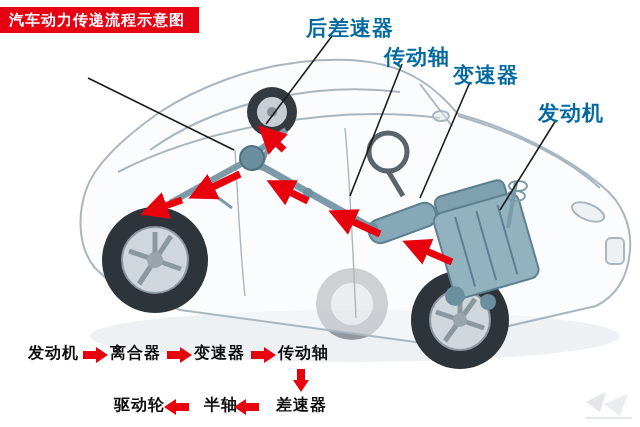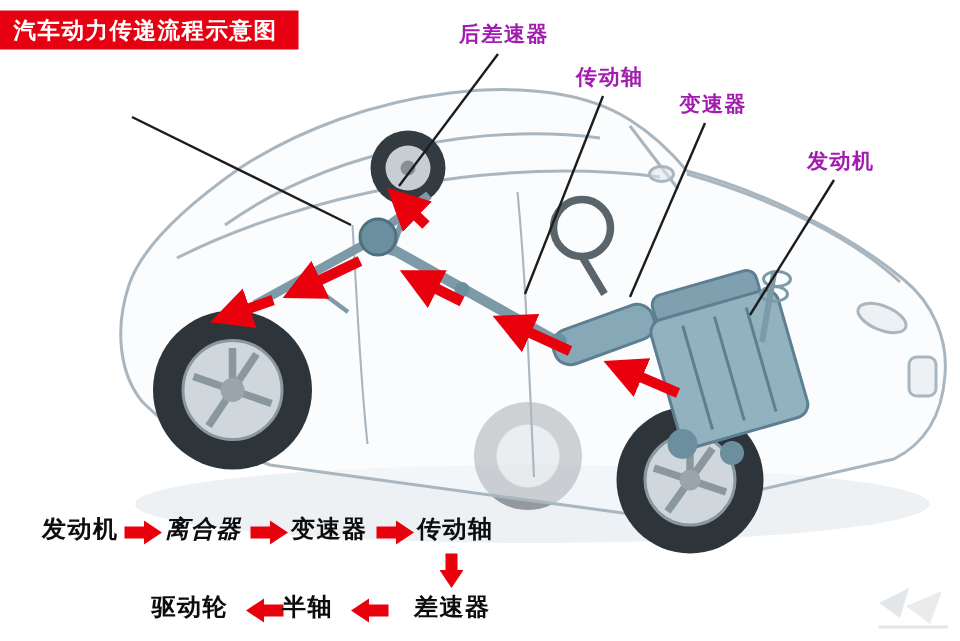--- a/index.html
+++ b/index.html
@@ -7,39 +7,39 @@
     position:relative;width:640px;height:427px;background:#ffffff;
     overflow:hidden;font-family:"DejaVu Sans","Liberation Sans",sans-serif;
   }
   .stage svg{position:absolute;left:0;top:0;}
   .title-bar{
     position:absolute;left:0;top:7px;height:26px;line-height:26px;
     background:#e60012;color:#ffffff;font-size:15px;font-weight:700;
     padding:0 14px 0 9px;letter-spacing:1px;white-space:nowrap;
   }
   .lbl{
-    position:absolute;font-size:14px;font-weight:700;color:#a21caf;
+    position:absolute;font-size:21px;font-weight:700;color:#0369a1;
     white-space:nowrap;letter-spacing:1px;
   }
   .lbl-rear-axle{left:33px;top:55px;}
   .lbl-rear-diff{left:306px;top:14px;}
   .lbl-driveshaft{left:384px;top:43px;}
   .lbl-transmission{left:453px;top:61px;}
   .lbl-engine{left:538px;top:99px;}
   .flabel{
     position:absolute;font-size:16px;font-weight:700;color:#0d0d0d;
     white-space:nowrap;letter-spacing:1px;
   }
   .fl-engine{left:28px;top:343px;}
-  .fl-clutch{left:110px;top:343px;font-style:italic;}
+  .fl-clutch{left:110px;top:343px;}
   .fl-trans{left:194px;top:343px;}
   .fl-shaft{left:278px;top:343px;}
   .fl-diff{left:276px;top:395px;}
-  .fl-half{left:188px;top:395px;}
-  .fl-wheel{left:101px;top:395px;}
+  .fl-half{left:204px;top:395px;}
+  .fl-wheel{left:114px;top:395px;}
   .arr{position:absolute;display:inline-flex;align-items:center;}
   .arr .shaft{background:#e8000d;}
   .arr-right .shaft{width:13px;height:8px;}
   .arr-right .head{
     width:0;height:0;border-left:12px solid #e8000d;
     border-top:8px solid transparent;border-bottom:8px solid transparent;
   }
   .arr-left .head{
     width:0;height:0;border-right:12px solid #e8000d;
     border-top:8px solid transparent;border-bottom:8px solid transparent;

